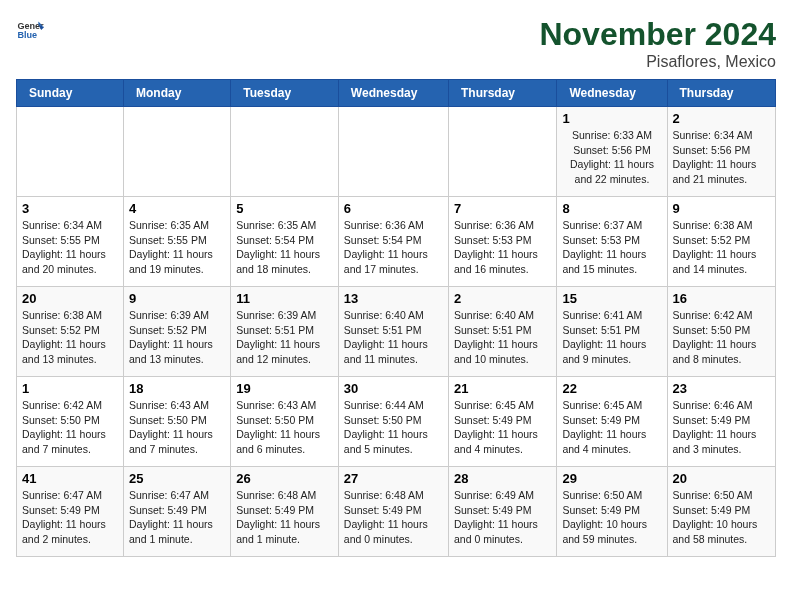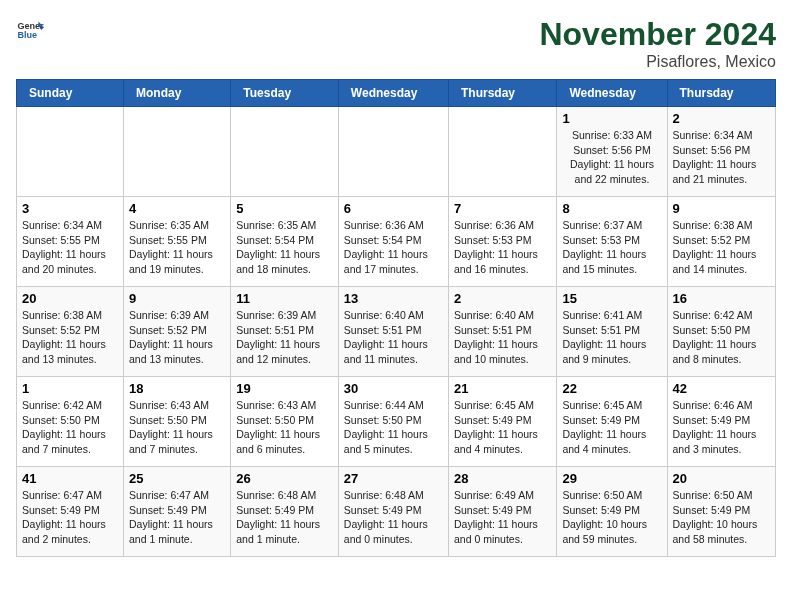--- a/index.html
+++ b/index.html
@@ -268,21 +268,21 @@
 and 4 minutes.</div>
         </td>
         <td>
           <span class="day-number">22</span>
           <div class="day-info" style="white-space: pre-line;">Sunrise: 6:45 AM
 Sunset: 5:49 PM
 Daylight: 11 hours
 and 4 minutes.</div>
         </td>
         <td>
-          <span class="day-number">42</span>
+          <span class="day-number">23</span>
           <div class="day-info" style="white-space: pre-line;">Sunrise: 6:46 AM
 Sunset: 5:49 PM
 Daylight: 11 hours
 and 3 minutes.</div>
         </td>
       </tr>
       <tr>
         <td>
           <span class="day-number">41</span>
           <div class="day-info" style="white-space: pre-line;">Sunrise: 6:47 AM

